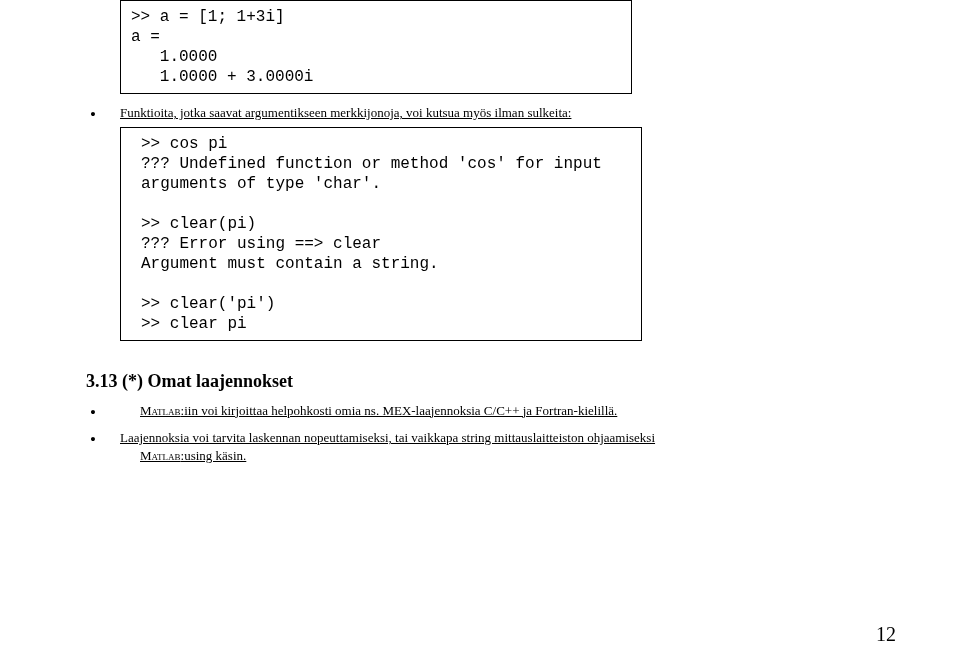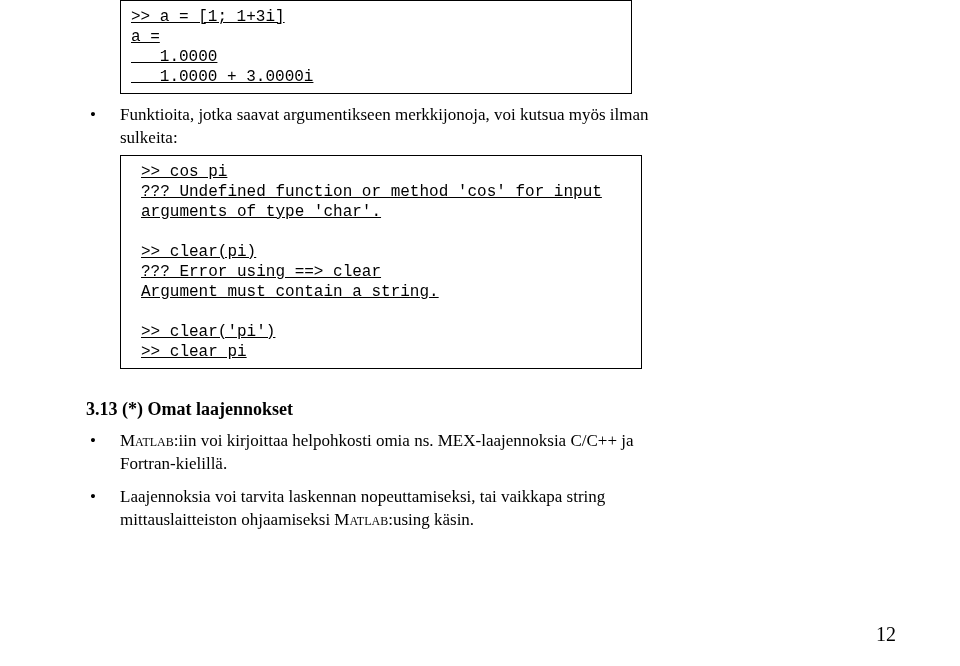--- a/index.html
+++ b/index.html
@@ -20,53 +20,54 @@
   }
   .codebox {
     border: 1px solid #000;
     padding: 6px 10px;
     margin: 0;
     font-family: "Courier New", Courier, monospace;
     font-size: 16px;
     line-height: 1.25;
     white-space: pre;
     width: 490px;
-    text-decoration: underline;
   }
   .codebox.second {
     margin-top: -1px; 
     padding-left: 20px;
   }
   ul.bullets {
     list-style: none;
     margin: 0;
     padding: 0;
   }
   ul.bullets > li {
     position: relative;
     padding-left: 34px;
     margin: 10px 0 6px 0;
-    font-size: 17px;
+    font-size: 13px;
     line-height: 1.35;
     width: 540px;
+    text-decoration: underline;
   }
   ul.bullets > li::before {
     content: "•";
     position: absolute;
     left: 4px;
     top: 0;
     font-size: 17px;
   }
   .section-heading {
     font-weight: bold;
     font-size: 18px;
     margin: 30px 0 8px 0;
   }
   .smallcaps {
     font-variant: small-caps;
+    margin-left: 20px;
   }
   .page-number {
     position: absolute;
     right: 64px;
     bottom: 20px;
     font-size: 20px;
   }
   .code-col {
     padding-left: 34px;
   }

